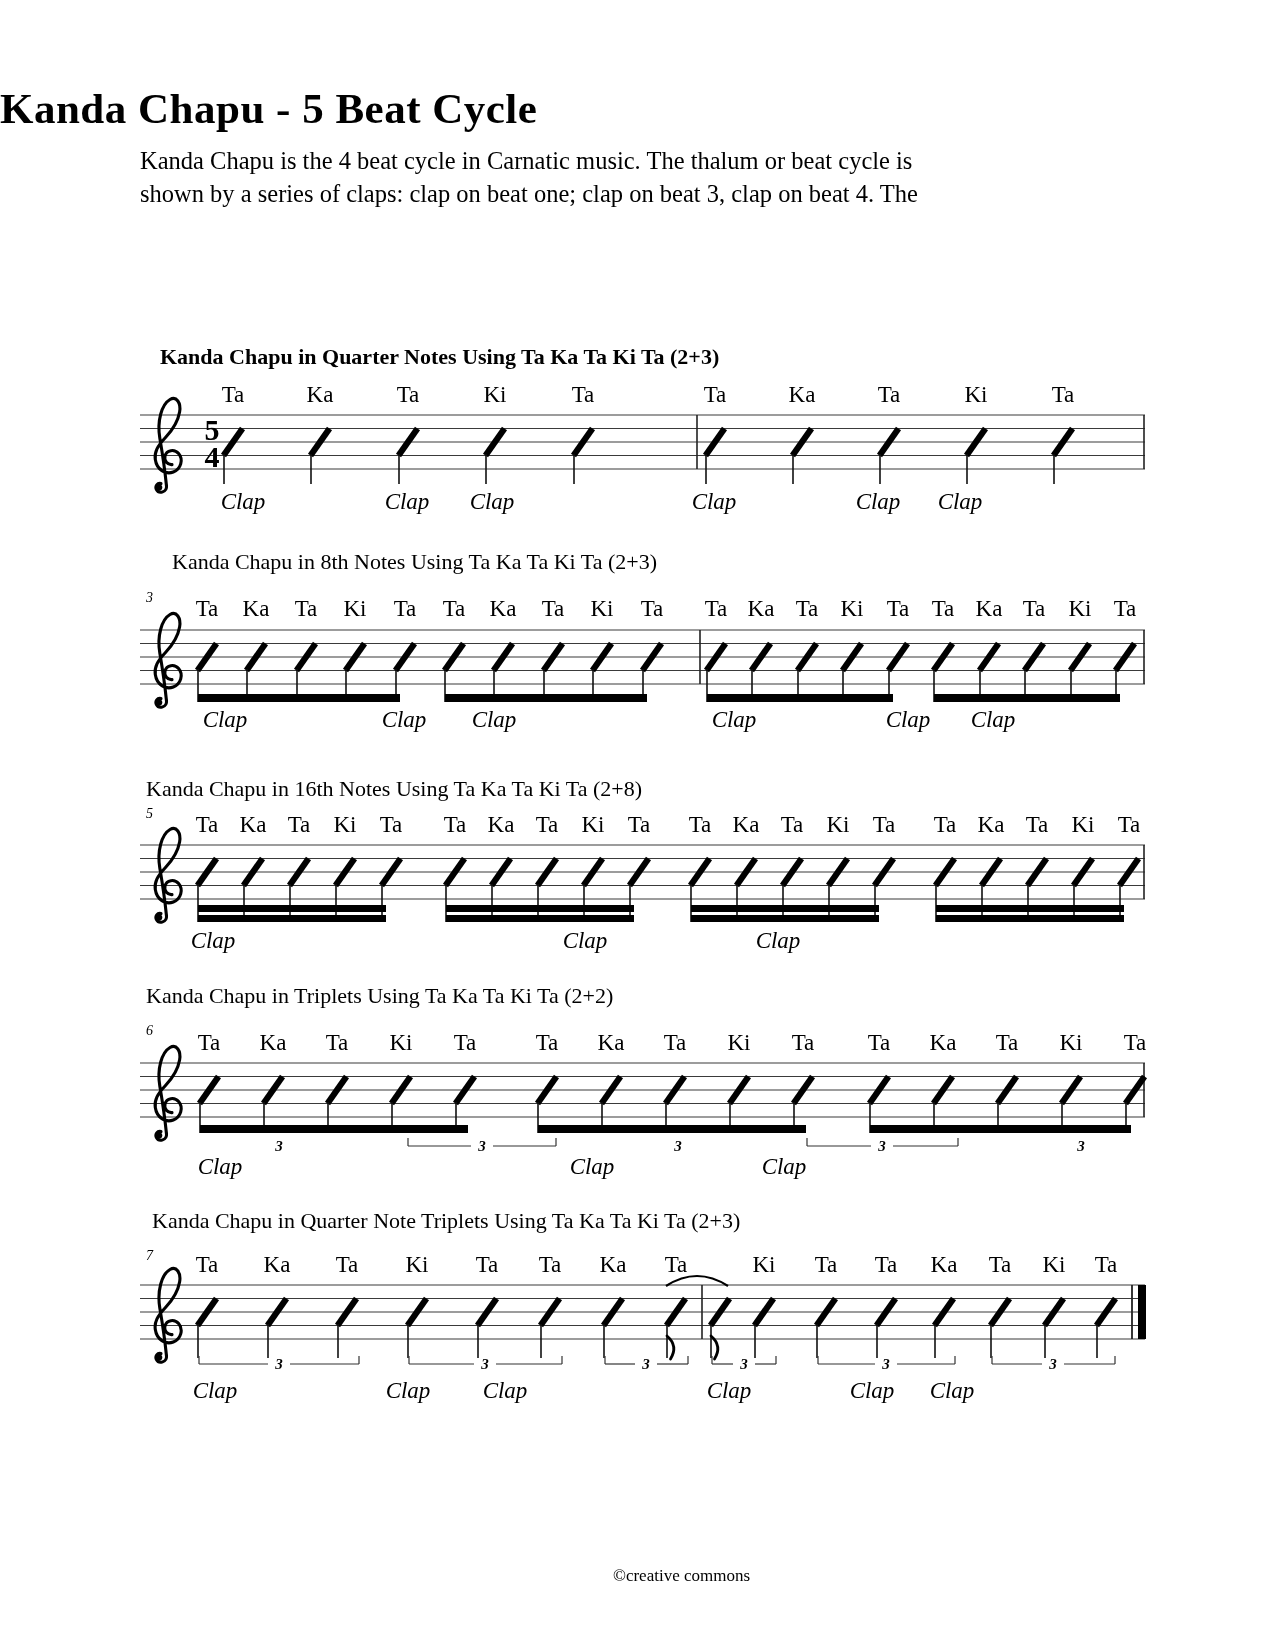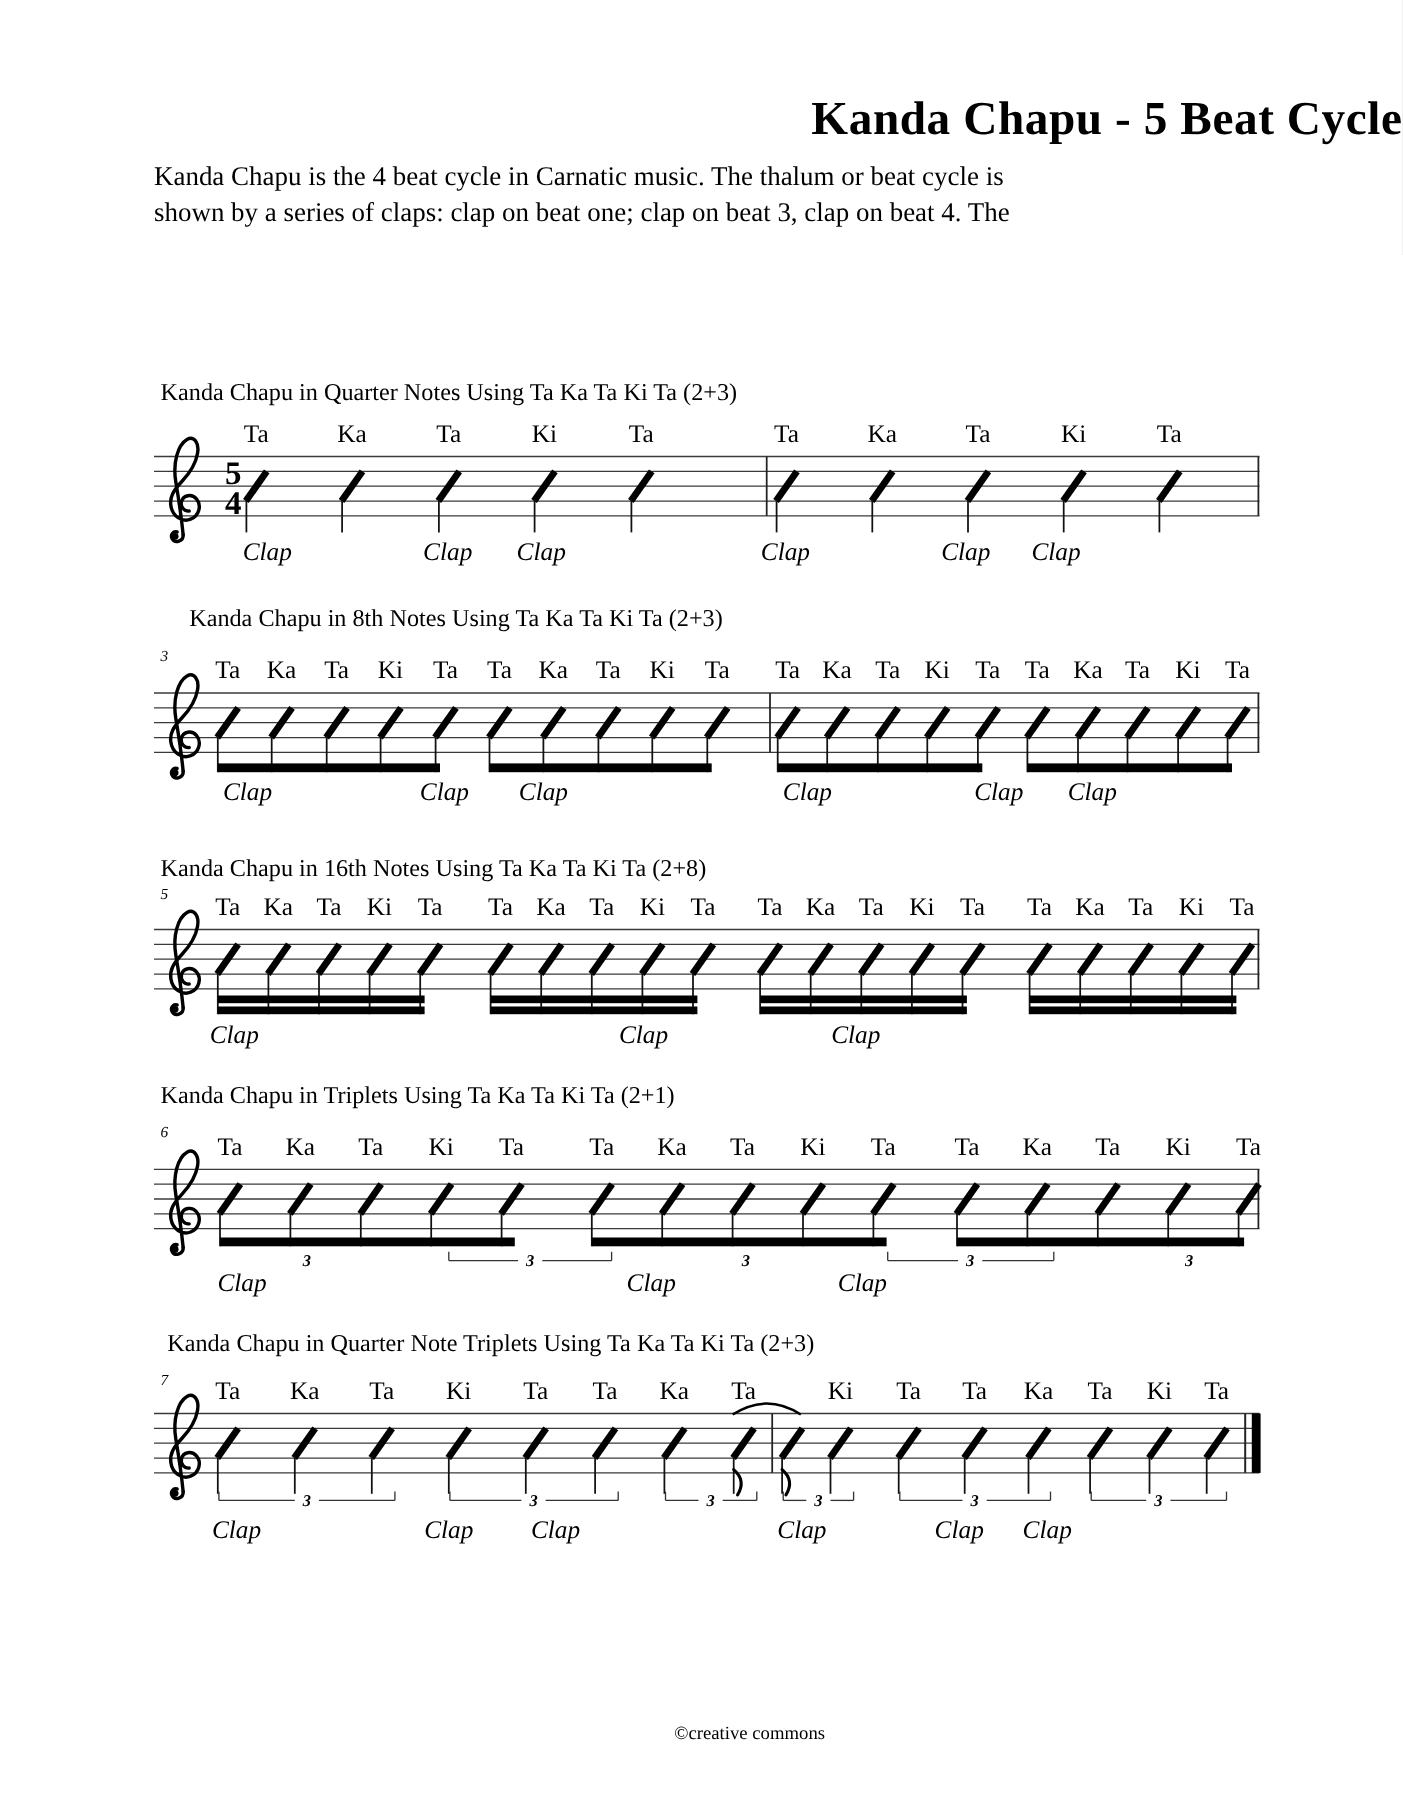--- a/index.html
+++ b/index.html
@@ -1,21 +1,21 @@
 <!DOCTYPE html>
 <html><head>
 <meta charset="utf-8">
 <style>
   html,body{margin:0;padding:0;background:#e8e8e8;}
   #stage{
     position:relative;width:1275px;height:1651px;background:#ffffff;
     font-family:"Liberation Serif", serif;color:#000;overflow:hidden;margin:0 auto;
   }
   #page-title{
-    position:absolute;top:84px;left:0;width:100%;text-align:right;
+    position:absolute;top:84px;left:0;width:100%;text-align:left;
     font-size:43px;font-weight:bold;letter-spacing:.5px;
   }
   .intro-line{
     position:absolute;left:140px;font-size:24.5px;white-space:nowrap;
   }
   .sys-heading{
     position:absolute;font-size:22px;white-space:nowrap;
   }
   .measure-number{
     position:absolute;font-size:14px;font-style:italic;
@@ -308,21 +308,21 @@
       <line x1="818" y1="1364" x2="875" y2="1364" stroke="#333" stroke-width="1.2"></line>
       <line x1="897" y1="1364" x2="955" y2="1364" stroke="#333" stroke-width="1.2"></line>
       <text x="886" y="1369" text-anchor="middle" font-family="&quot;Liberation Serif&quot;, serif" font-size="15px" font-style="italic" font-weight="bold" fill="#000000">3</text>
       <line x1="992" y1="1356" x2="992" y2="1364" stroke="#333" stroke-width="1.2"></line>
       <line x1="1115" y1="1356" x2="1115" y2="1364" stroke="#333" stroke-width="1.2"></line>
       <line x1="992" y1="1364" x2="1042" y2="1364" stroke="#333" stroke-width="1.2"></line>
       <line x1="1064" y1="1364" x2="1115" y2="1364" stroke="#333" stroke-width="1.2"></line>
       <text x="1053" y="1369" text-anchor="middle" font-family="&quot;Liberation Serif&quot;, serif" font-size="15px" font-style="italic" font-weight="bold" fill="#000000">3</text>
     </svg>
   <div id="text-layer">
-      <div class="sys-heading" style="left: 146px; top: 344px;">Kanda Chapu in Quarter Notes Using Ta Ka Ta Ki Ta (2+3)</div>
+      <div class="sys-heading" style="left: 160px; top: 344px; font-weight: bold;">Kanda Chapu in Quarter Notes Using Ta Ka Ta Ki Ta (2+3)</div>
       <div class="syllable" style="left: 233px; top: 382px;">Ta</div>
       <div class="syllable" style="left: 320px; top: 382px;">Ka</div>
       <div class="syllable" style="left: 408px; top: 382px;">Ta</div>
       <div class="syllable" style="left: 495px; top: 382px;">Ki</div>
       <div class="syllable" style="left: 583px; top: 382px;">Ta</div>
       <div class="syllable" style="left: 715px; top: 382px;">Ta</div>
       <div class="syllable" style="left: 802px; top: 382px;">Ka</div>
       <div class="syllable" style="left: 889px; top: 382px;">Ta</div>
       <div class="syllable" style="left: 976px; top: 382px;">Ki</div>
       <div class="syllable" style="left: 1063px; top: 382px;">Ta</div>
@@ -378,21 +378,21 @@
       <div class="syllable" style="left: 838px; top: 812px;">Ki</div>
       <div class="syllable" style="left: 884px; top: 812px;">Ta</div>
       <div class="syllable" style="left: 945px; top: 812px;">Ta</div>
       <div class="syllable" style="left: 991px; top: 812px;">Ka</div>
       <div class="syllable" style="left: 1037px; top: 812px;">Ta</div>
       <div class="syllable" style="left: 1083px; top: 812px;">Ki</div>
       <div class="syllable" style="left: 1129px; top: 812px;">Ta</div>
       <div class="clap" style="left: 213px; top: 928px;">Clap</div>
       <div class="clap" style="left: 585px; top: 928px;">Clap</div>
       <div class="clap" style="left: 778px; top: 928px;">Clap</div>
-      <div class="sys-heading" style="left: 146px; top: 983px;">Kanda Chapu in Triplets Using Ta Ka Ta Ki Ta (2+1)</div>
+      <div class="sys-heading" style="left: 146px; top: 983px;">Kanda Chapu in Triplets Using Ta Ka Ta Ki Ta (2+2)</div>
       <div class="measure-number" style="left: 146px; top: 1023px;">6</div>
       <div class="syllable" style="left: 209px; top: 1030px;">Ta</div>
       <div class="syllable" style="left: 273px; top: 1030px;">Ka</div>
       <div class="syllable" style="left: 337px; top: 1030px;">Ta</div>
       <div class="syllable" style="left: 401px; top: 1030px;">Ki</div>
       <div class="syllable" style="left: 465px; top: 1030px;">Ta</div>
       <div class="syllable" style="left: 547px; top: 1030px;">Ta</div>
       <div class="syllable" style="left: 611px; top: 1030px;">Ka</div>
       <div class="syllable" style="left: 675px; top: 1030px;">Ta</div>
       <div class="syllable" style="left: 739px; top: 1030px;">Ki</div>

